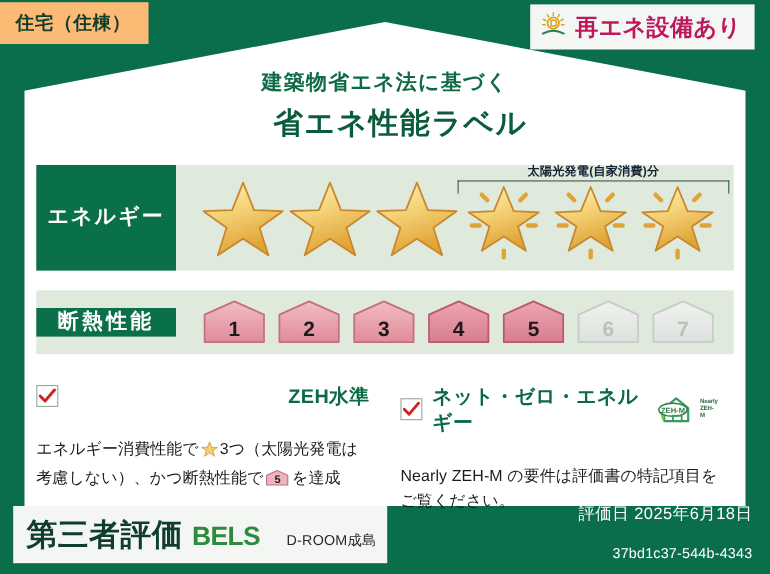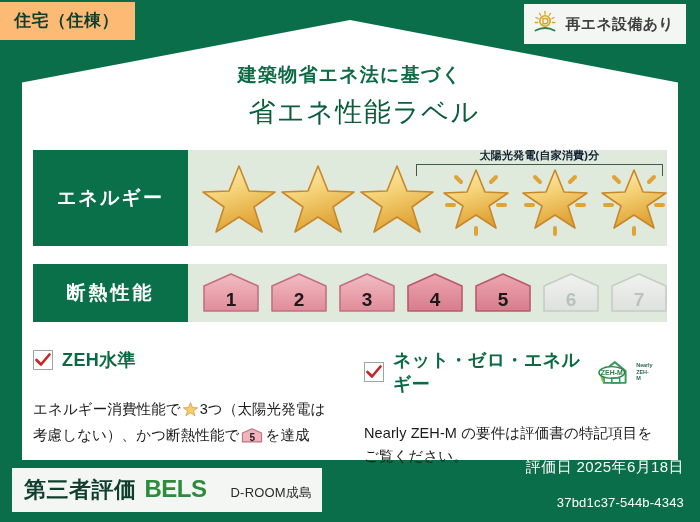--- a/index.html
+++ b/index.html
@@ -40,61 +40,61 @@
   
   .re-tag {
     position: absolute;
     right: 14px; top: 4px;
     background: #f4f6f4;
     padding: 6px 12px 6px 8px;
     display: flex; align-items: center; gap: 7px;
     z-index: 12;
   }
   .re-tag .re-text {
-    font-size: 15px; font-weight: bold; color: #404040;
+    font-size: 21px; font-weight: bold; color: #be185d;
     letter-spacing: 0.3px;
   }
 
   
   .heading-block {
     position: absolute; top: 62px; left: 0; width: 700px;
     text-align: center; z-index: 6;
   }
   .sub-title {
     font-size: 19px; font-weight: bold; color: #0f6b46;
     letter-spacing: 1.2px;
   }
   .main-title {
-    font-size: 27px; font-weight: normal; color: #0b5c3c;
+    font-size: 27px; font-weight: bold; color: #0b5c3c;
     letter-spacing: 1.5px; margin-top: 6px; margin-left: 28px;
   }
 
   
   .metric-row {
     position: absolute; left: 33px;
     width: 634px;
     display: flex; align-items: stretch;
     background: #dfe9dc;
     z-index: 6;
   }
   #row-energy { top: 150px; height: 96px; }
-  #row-insul  { top: 264px; height: 58px; }
+  #row-insul  { top: 264px; height: 58px; align-items: center; }
 
   .metric-label {
-    width: 155px; flex: none;
+    width: 127px; flex: none;
     background: #0a7049;
     color: #ffffff; font-weight: bold;
     display: flex; flex-direction: column;
     align-items: center; justify-content: center;
     line-height: 1.35;
     font-size: 19px; letter-spacing: 2px;
   }
   #row-insul .metric-label { font-size: 19px; letter-spacing: 3px; }
 
-  .metric-body { flex: 1; position: relative; }
+  .metric-body { flex: 1; position: relative; margin-left: 10px; }
 
   
   .stars-wrap {
     position: absolute; left: 6px; top: 0; right: 0; bottom: 0;
     display: flex; align-items: center; gap: 1px; padding-left: 6px;
   }
   .star-cell { position: relative; width: 78px; height: 80px; flex: none; }
   .star-cell svg { position: absolute; left: 0; top: 0; }
 
   
@@ -130,21 +130,21 @@
   .house-badge.off .hnum { color: #b9c2bb; }
 
   
   .info-cols {
     position: absolute; top: 348px; left: 33px; width: 634px;
     display: flex; z-index: 6;
   }
   .info-col { width: 50%; padding-right: 14px; }
   .info-col.right { padding-left: 14px; }
 
-  .info-head { display: flex; align-items: center; gap: 9px; }
+  .info-head { display: flex; align-items: center; gap: 9px; justify-content: space-between; }
   .check-box {
     width: 20px; height: 20px; flex: none;
     border: 1px solid #9aa79d; background: #fff;
     display: flex; align-items: center; justify-content: center;
   }
   .check-box svg { display: block; }
   .info-title {
     font-size: 18px; font-weight: bold; color: #0b6a45;
     letter-spacing: 0.4px;
   }
@@ -172,21 +172,21 @@
 
   
   .footer-badge {
     position: absolute; left: 12px; bottom: 10px;
     background: #f4f6f4;
     padding: 7px 10px 7px 12px;
     display: flex; align-items: baseline; gap: 8px;
     z-index: 12;
   }
   .footer-badge .ft-jp {
-    font-size: 22px; font-weight: bold; color: #0f3d2e; letter-spacing: 0.5px;
+    font-size: 28px; font-weight: bold; color: #0f3d2e; letter-spacing: 0.5px;
   }
   .footer-badge .ft-bels {
     font-size: 24px; font-weight: bold; color: #2e8b3d;
     letter-spacing: -0.5px;
   }
   .footer-badge .ft-prop {
     font-size: 13px; color: #2a2a2a; letter-spacing: 0.2px; margin-left: 16px;
   }
 
   .footer-right {

